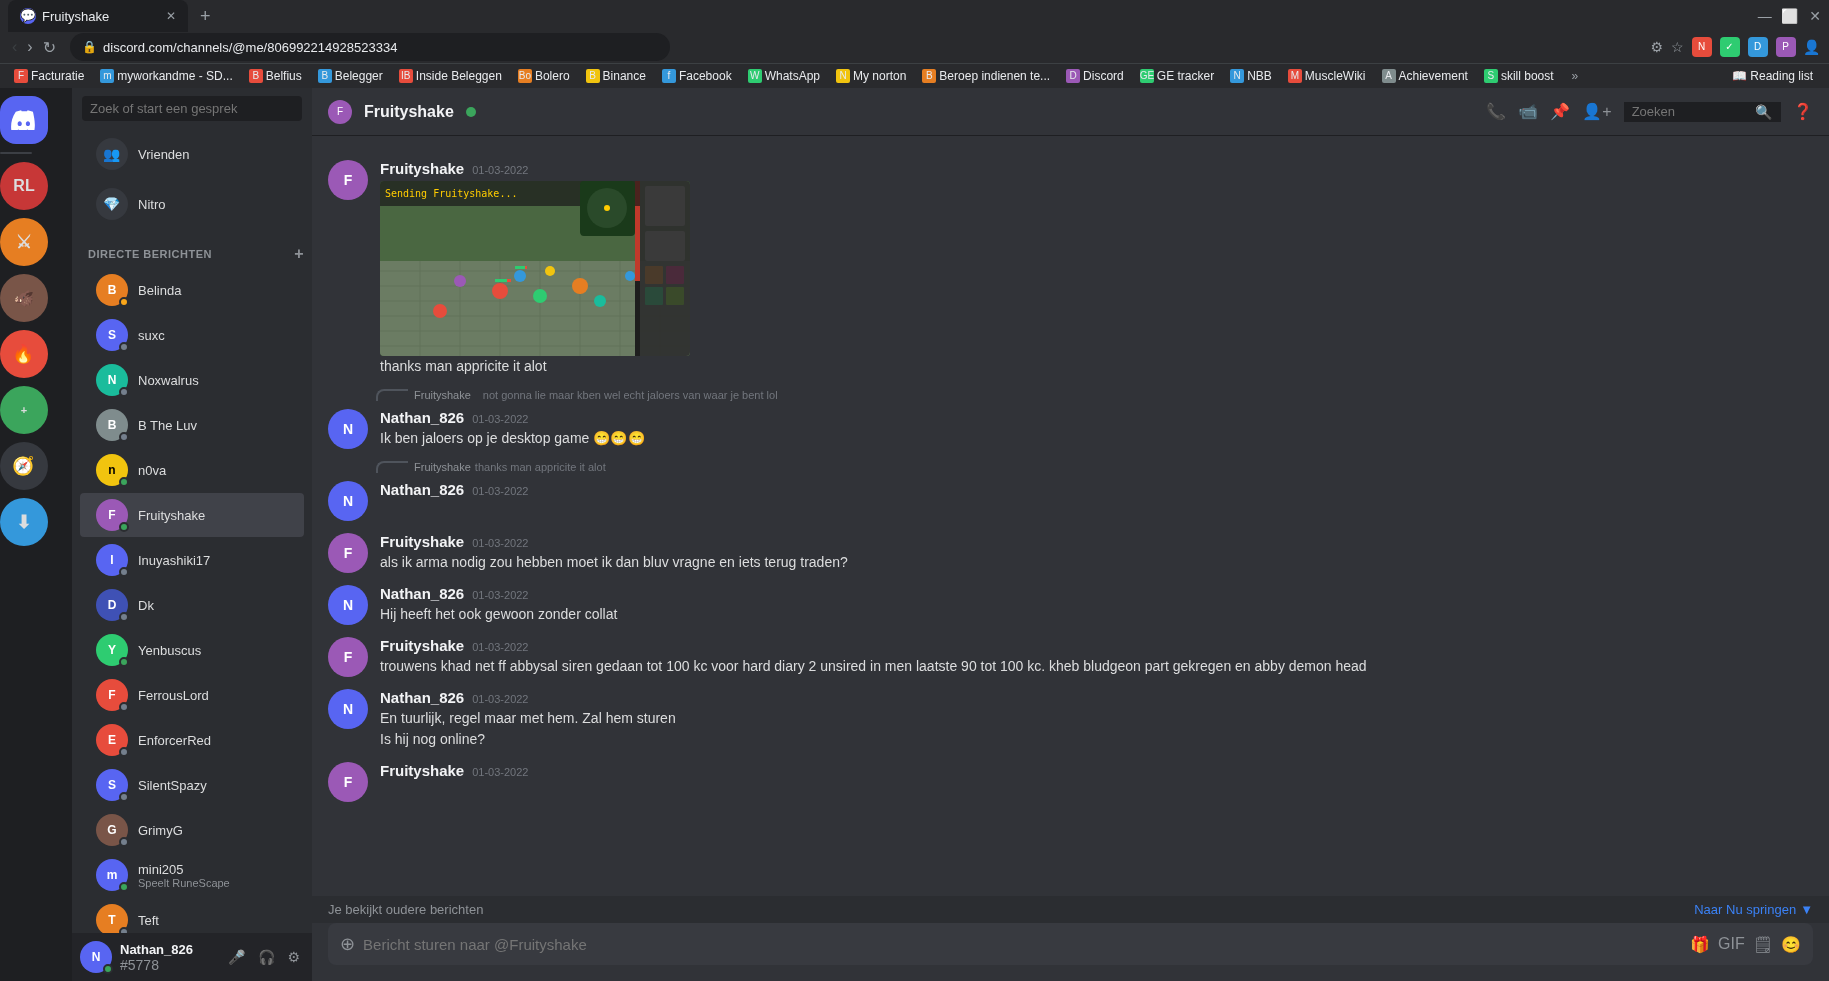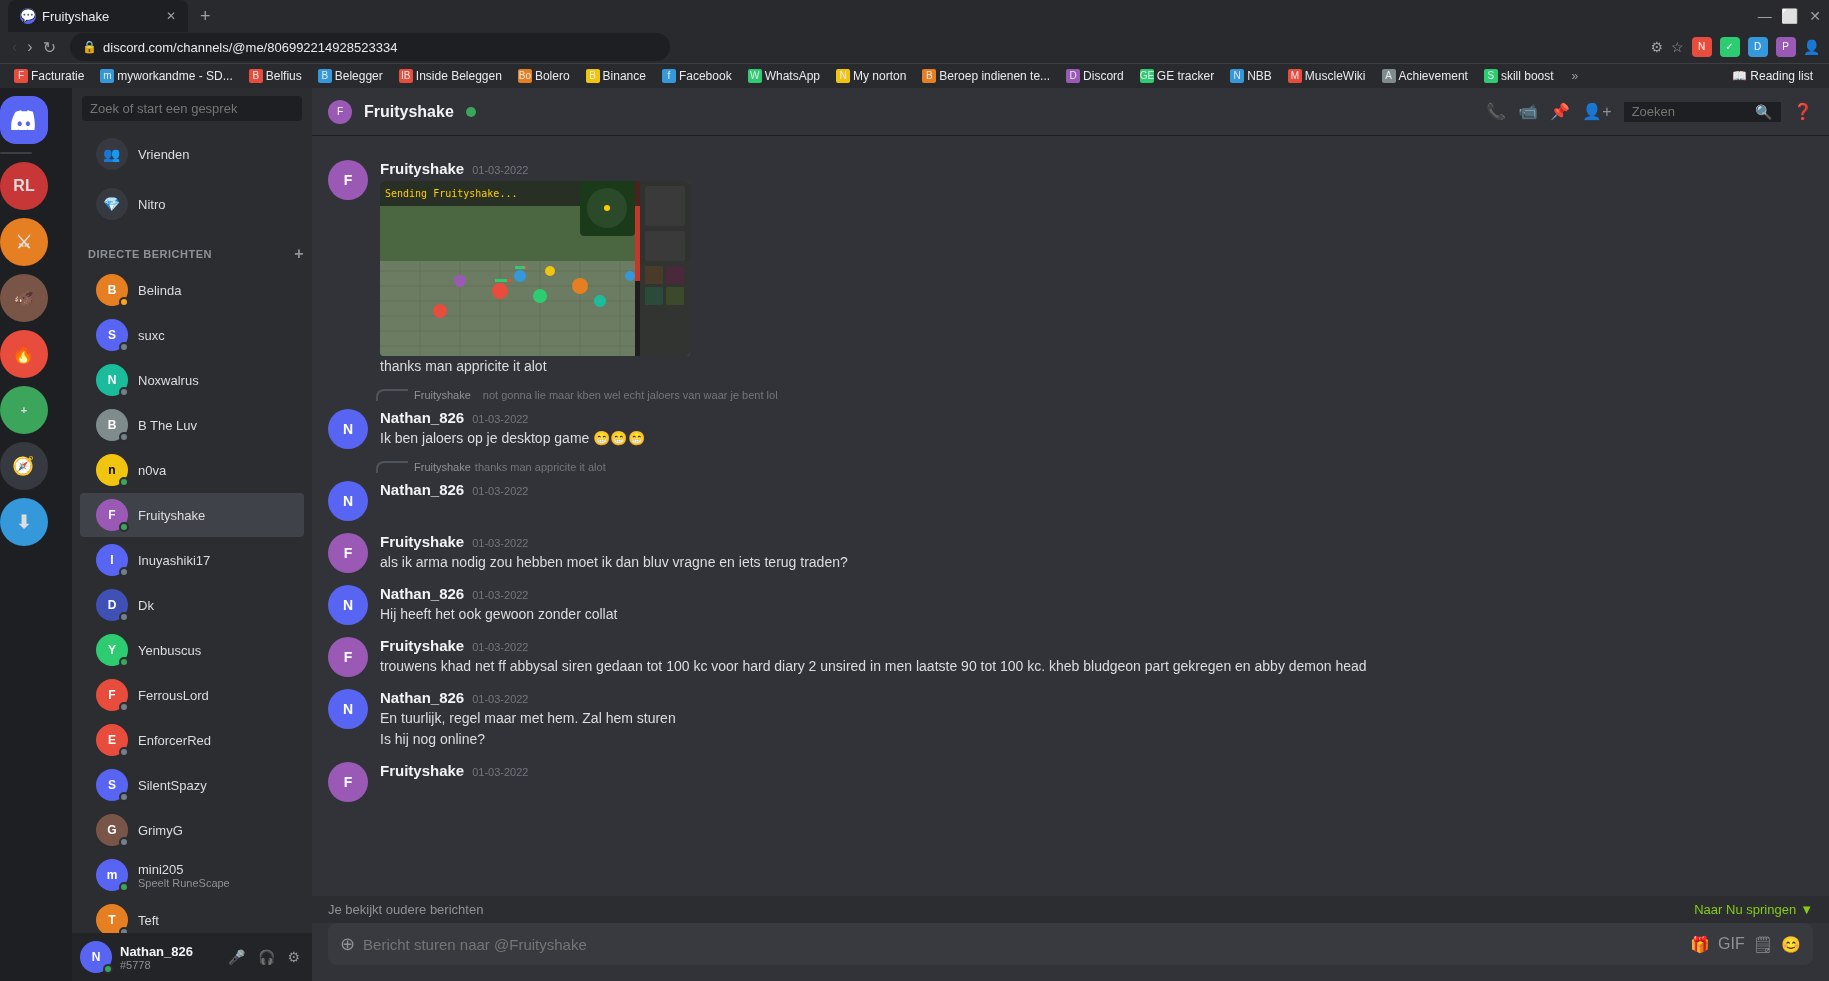--- a/index.html
+++ b/index.html
@@ -56,21 +56,21 @@
 
     .nav-special { display: flex; align-items: center; gap: 10px; padding: 8px 8px 8px 16px; cursor: pointer; border-radius: 4px; margin: 1px 8px; }
     .nav-special-icon { width: 32px; height: 32px; border-radius: 50%; background: #36393f; display: flex; align-items: center; justify-content: center; color: #dcddde; font-size: 14px; }
     .nav-special-label { font-size: 13px; color: #dcddde; font-weight: 500; }
 
     
     .user-panel { background: #232428; padding: 8px; display: flex; align-items: center; gap: 8px; }
     .user-panel-avatar { width: 32px; height: 32px; border-radius: 50%; background: #5865f2; display: flex; align-items: center; justify-content: center; font-size: 12px; color: white; font-weight: bold; position: relative; }
     .user-panel-info { flex: 1; }
     .user-panel-name { font-size: 13px; font-weight: 600; color: #f2f3f5; }
-    .user-panel-tag { font-size: 11px; color: #8e9297; }
+    .user-panel-tag { font-size: 14px; color: #8e9297; }
     .user-panel-actions { display: flex; gap: 4px; }
     .panel-btn { color: #8e9297; cursor: pointer; font-size: 14px; padding: 4px; }
 
     
     .chat-main { flex: 1; display: flex; flex-direction: column; background: #313338; overflow: hidden; }
     .chat-header { display: flex; align-items: center; padding: 0 16px; height: 48px; background: #313338; border-bottom: 1px solid #1e1f22; flex-shrink: 0; gap: 12px; }
     .chat-header-avatar { width: 24px; height: 24px; border-radius: 50%; background: #5865f2; display: flex; align-items: center; justify-content: center; font-size: 10px; color: white; }
     .chat-header-title { font-size: 16px; font-weight: 700; color: #f2f3f5; }
     .chat-header-actions { margin-left: auto; display: flex; align-items: center; gap: 12px; }
     .header-btn { color: #8e9297; cursor: pointer; font-size: 16px; }
@@ -85,21 +85,21 @@
     .msg-header { display: flex; align-items: baseline; gap: 8px; margin-bottom: 2px; }
     .msg-username { font-size: 15px; font-weight: 600; color: #f2f3f5; }
     .msg-timestamp { font-size: 11px; color: #72767d; }
     .msg-text { font-size: 14px; color: #dcddde; line-height: 1.5; }
     .game-image { width: 310px; height: 175px; border-radius: 4px; margin-top: 4px; background: #1e1f22; overflow: hidden; position: relative; }
     
     .osrs-game { width: 100%; height: 100%; background: #3d5a3e; position: relative; overflow: hidden; }
 
     
     .older-messages-banner { background: #2b2d31; text-align: center; padding: 8px; font-size: 13px; color: #8e9297; cursor: pointer; flex-shrink: 0; display: flex; align-items: center; justify-content: space-between; padding: 6px 16px; margin-top: 7px; }
-    .jump-btn { color: #84cc16; font-size: 13px; cursor: pointer; display: flex; align-items: center; gap: 4px; }
+    .jump-btn { color: #3b82f6; font-size: 13px; cursor: pointer; display: flex; align-items: center; gap: 4px; }
 
     
     .message-input-area { padding: 0 16px 16px; flex-shrink: 0; }
     .message-input-box { background: #383a40; border-radius: 8px; display: flex; align-items: center; padding: 0 12px; gap: 8px; }
     .input-add-btn { color: #8e9297; cursor: pointer; font-size: 18px; padding: 10px 0; }
     .message-input-box input { flex: 1; background: none; border: none; color: #dcddde; font-size: 15px; outline: none; padding: 12px 0; }
     .input-actions { display: flex; gap: 8px; align-items: center; }
     .input-action-btn { color: #8e9297; cursor: pointer; font-size: 16px; }
 
     

